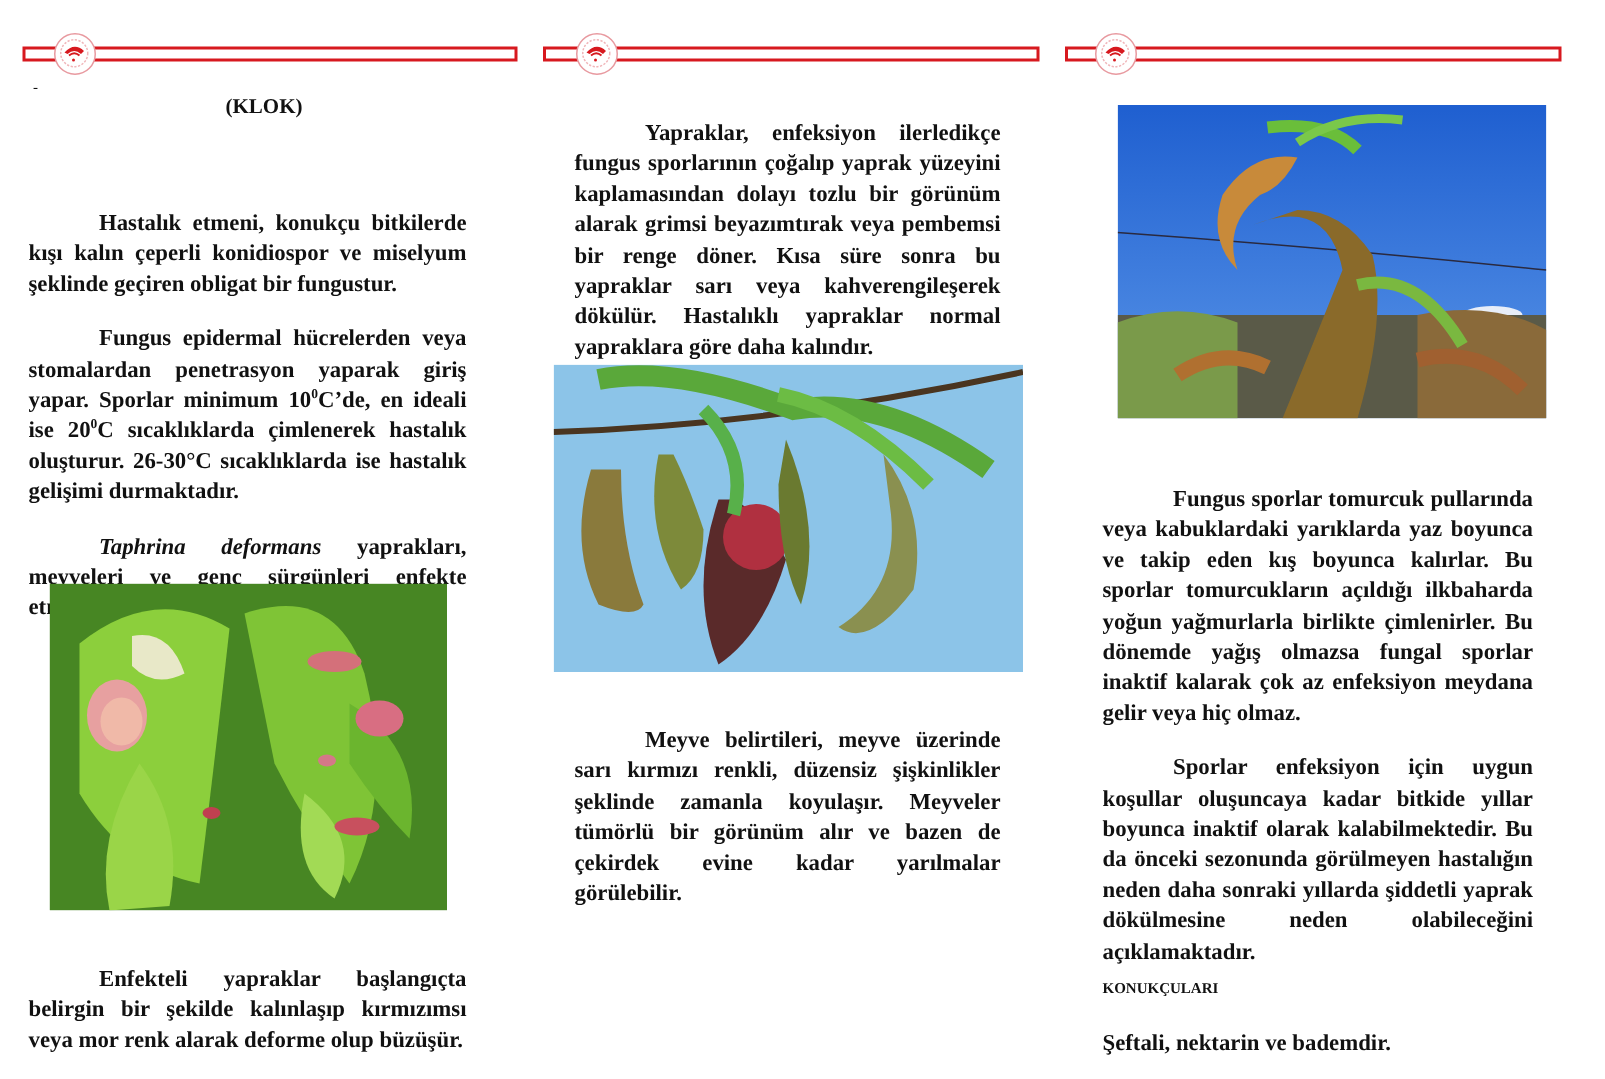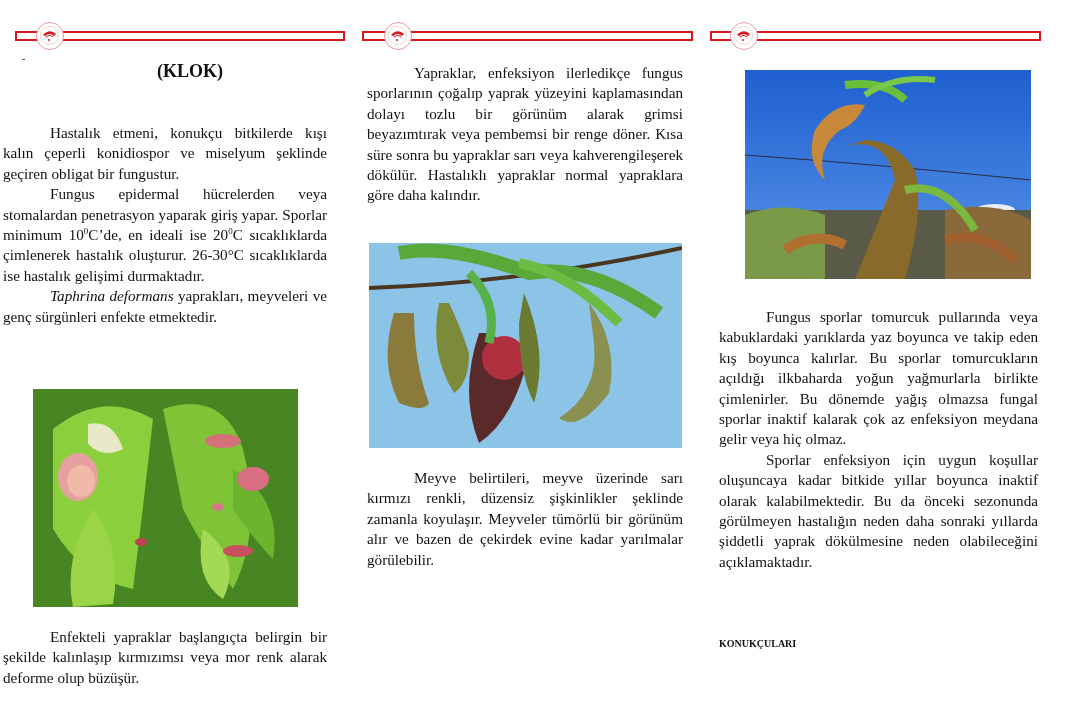--- a/index.html
+++ b/index.html
@@ -11,23 +11,23 @@
   .header-bar { position:absolute; top:31px; height:10px; border:2px solid #d7191f; box-sizing:border-box; background:#fff; }
   .col1 .header-bar { left:15px; width:330px; }
   .col2 .header-bar { left:15px; width:331px; }
   .col3 .header-bar { left:15px; width:331px; }
   .emblem { position:absolute; top:22px; width:28px; height:28px; border-radius:50%; background:#fff;
             border:1.5px solid #e89aa0; box-sizing:border-box; }
   .col1 .emblem { left:36px; } .col2 .emblem { left:37px; } .col3 .emblem { left:35px; }
   .emblem svg { position:absolute; left:0; top:0; width:25px; height:25px; }
 
   .text { position:absolute; font-size:15.2px; line-height:20.4px; text-align:justify; }
-  .text p { margin:0; text-indent:47px; }
+  .text p { margin:16px; text-indent:47px;font-weight:bold; }
   .text p.noind { text-indent:0; }
-  .title-block { position:absolute; left:16px; width:348px; text-align:center; font-size:18px; line-height:21px; }
+  .title-block { position:absolute; left:2px; width:348px; text-align:center; font-size:14px; line-height:21px; }
   .title-block .t1 { font-weight:bold; }
   .title-block .t2 { font-style:italic; }
   .title-block .paren { font-style:normal; }
   .dash { position:absolute; left:22px; top:53px; font-size:10px; }
 
   .photo { position:absolute; overflow:hidden; }
   .heading { font-weight:bold; font-size:10px; }
   sup { font-size:9px; line-height:0; vertical-align:6px; }
   i { font-style:italic; }
 </style>
@@ -152,14 +152,15 @@
     </svg>
   </div>
 
   <div class="text" style="left:24px; top:307px; width:319px;">
     <p>Fungus sporlar tomurcuk pullarında veya kabuklardaki yarıklarda yaz boyunca ve takip eden kış boyunca kalırlar. Bu sporlar tomurcukların açıldığı ilkbaharda yoğun yağmurlarla birlikte çimlenirler. Bu dönemde yağış olmazsa fungal sporlar inaktif kalarak çok az enfeksiyon meydana gelir veya hiç olmaz.</p>
     <p>Sporlar enfeksiyon için uygun koşullar oluşuncaya kadar bitkide yıllar boyunca inaktif olarak kalabilmektedir. Bu da önceki sezonunda görülmeyen hastalığın neden daha sonraki yıllarda şiddetli yaprak dökülmesine neden olabileceğini açıklamaktadır.</p>
   </div>
 
   <div class="text" style="left:24px; top:634px; width:319px;">
     <p class="noind heading">KONUKÇULARI</p>
+    <p class="noind">Şeftali, nektarin ve bademdir.</p>
   </div>
 </div>
 
 </body></html>

